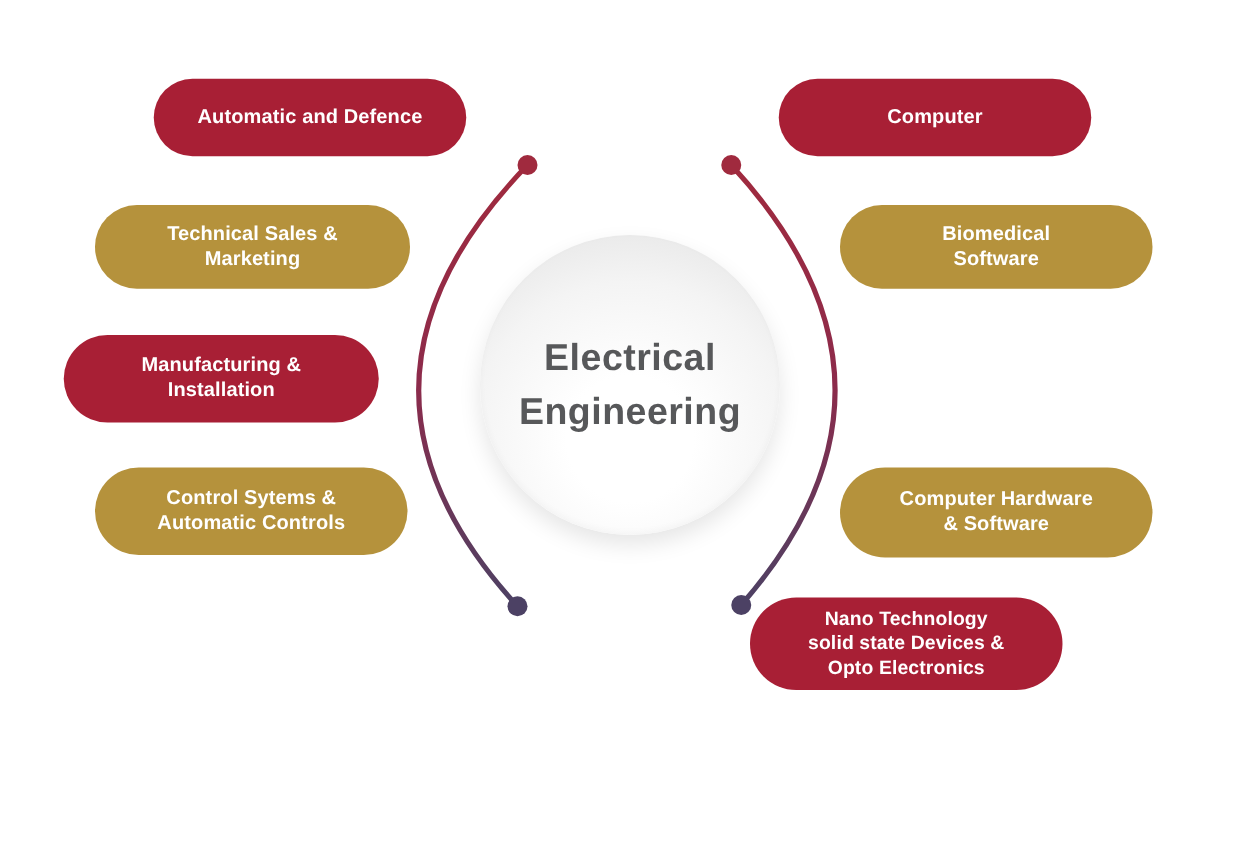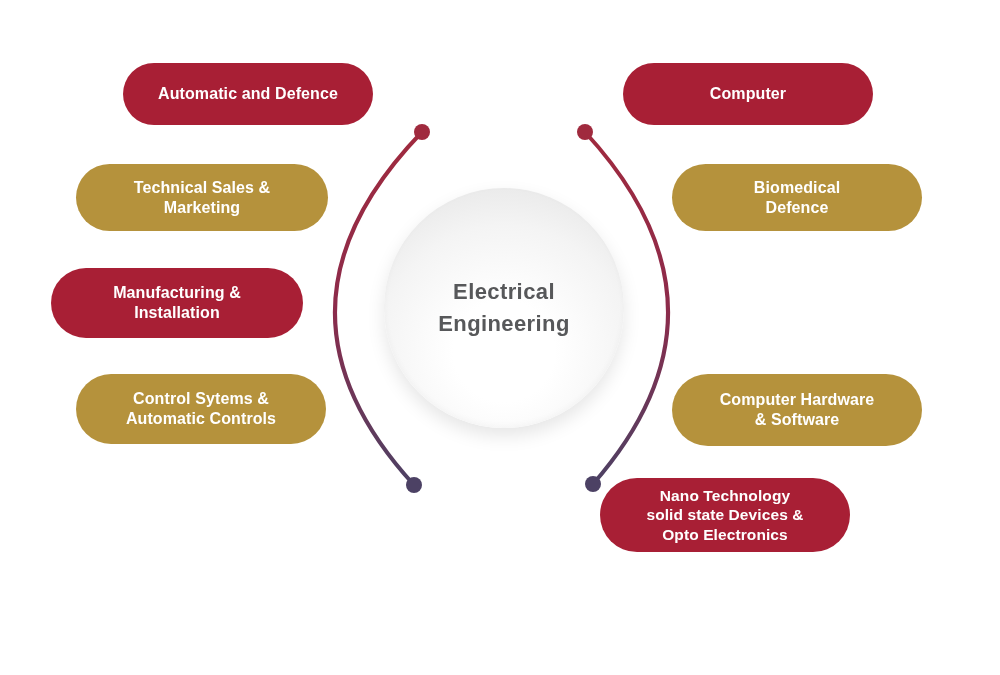--- a/index.html
+++ b/index.html
@@ -57,21 +57,21 @@
     border-radius: 50%;
     background: radial-gradient(circle at 50% 68%, #ffffff 25%, #f4f4f4 62%, #e1e1e1 100%);
     box-shadow: 0 8px 18px rgba(0,0,0,0.10), inset 0 -2px 6px rgba(0,0,0,0.03);
     display: flex;
     align-items: center;
     justify-content: center;
   }
   .center-title {
     color: #57585A;
     font-weight: bold;
-    font-size: 22px;
+    font-size: 30px;
     line-height: 1.45;
     letter-spacing: 0.4px;
     text-align: center;
     white-space: pre-line;
   }
 
   
   .arc-layer {
     position: absolute;
     left: 0; top: 0;
@@ -125,21 +125,21 @@
   <div class="pill gold p-l4">
     <span>Control Sytems &amp;
 Automatic Controls</span>
   </div>
 
   <div class="pill red p-r1">
     <span>Computer</span>
   </div>
   <div class="pill gold p-r2">
     <span>Biomedical
-Defence</span>
+Software</span>
   </div>
   <div class="pill gold p-r4">
     <span>Computer Hardware
 &amp; Software</span>
   </div>
   <div class="pill red p-r5 small-text">
     <span>Nano Technology
 solid state Devices &amp;
 Opto Electronics</span>
   </div>

